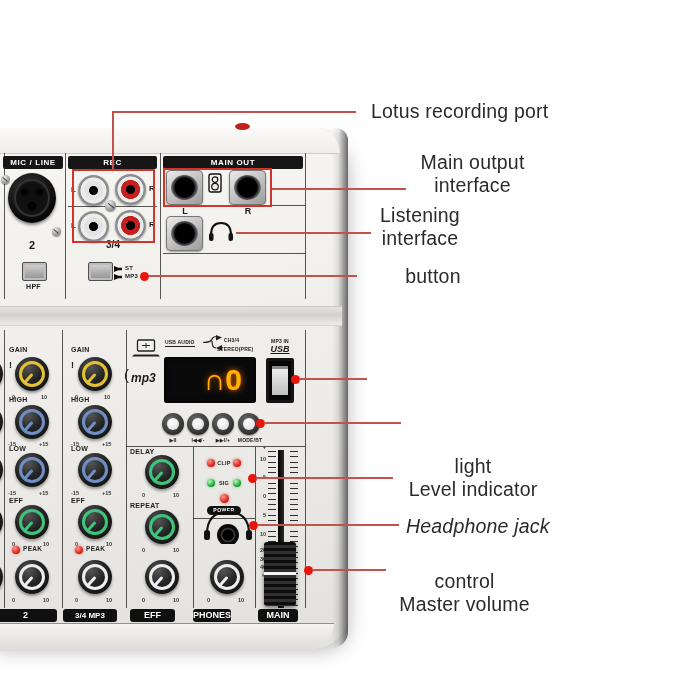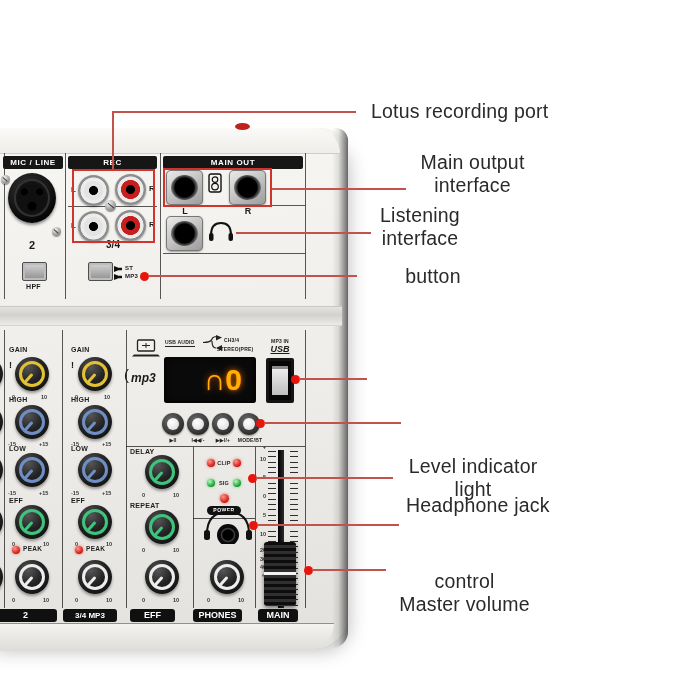--- a/index.html
+++ b/index.html
@@ -268,21 +268,21 @@
   <svg class="abs" style="left:201px;top:508px;" width="54" height="36">
     <path d="M6 26 Q6 4 27 4 Q48 4 48 26" fill="none" stroke="#111" stroke-width="2"></path>
     <rect x="3" y="22" width="6" height="10" rx="2.5" fill="#111"></rect>
     <rect x="45" y="22" width="6" height="10" rx="2.5" fill="#111"></rect>
     <circle cx="27" cy="27" r="11" fill="#0a0a0a"></circle>
     <circle cx="27" cy="27" r="6.5" fill="#000" stroke="#3a3a3a" stroke-width="1.5"></circle>
   </svg>
   <div class="knob" style="left:210px;top:560px;--ring:#ededed;"></div>
   <div class="scl" style="left:207px;top:597px;">0</div>
   <div class="scl" style="left:238px;top:597px;">10</div>
-  <div class="pill" style="left:193px;top:609px;width:49px;">PHONES</div>
+  <div class="pill" style="left:193px;top:609px;width:38px;">PHONES</div>
 
   <div class="scl ctr" style="left:252px;top:444px;width:14px;text-align:right;">+</div>
   <div class="scl ctr" style="left:252px;top:456px;width:14px;text-align:right;">10</div>
   <div class="scl ctr" style="left:252px;top:474px;width:14px;text-align:right;">5</div>
   <div class="scl ctr" style="left:252px;top:493px;width:14px;text-align:right;">0</div>
   <div class="scl ctr" style="left:252px;top:512px;width:14px;text-align:right;">5</div>
   <div class="scl ctr" style="left:252px;top:531px;width:14px;text-align:right;">10</div>
   <div class="scl ctr" style="left:252px;top:547px;width:14px;text-align:right;">20</div>
   <div class="scl ctr" style="left:252px;top:556px;width:14px;text-align:right;">30</div>
   <div class="scl ctr" style="left:252px;top:564px;width:14px;text-align:right;">40</div>
@@ -319,22 +319,22 @@
     <div>interface</div>
   </div>
   <div class="ann ctr" style="left:362px;top:204px;width:116px;">
     <div>Listening</div>
     <div>interface</div>
   </div>
   <div class="ann ctr" style="left:362px;top:265px;width:142px;">
     <div>button</div>
   </div>
   <div class="ann ctr" style="left:397px;top:455px;width:152px;">
+    <div>light</div>
     <div>Level indicator</div>
-    <div>light</div>
-  </div>
-  <div class="ann" style="left:406px;top:494px;">Headphone jack</div>
+  </div>
+  <div class="ann" style="left:406px;top:515px;font-style:italic;">Headphone jack</div>
   <div class="ann ctr" style="left:387px;top:570px;width:155px;">
     <div>control</div>
     <div>Master volume</div>
   </div>
 
 </div>
 
 </body></html>

